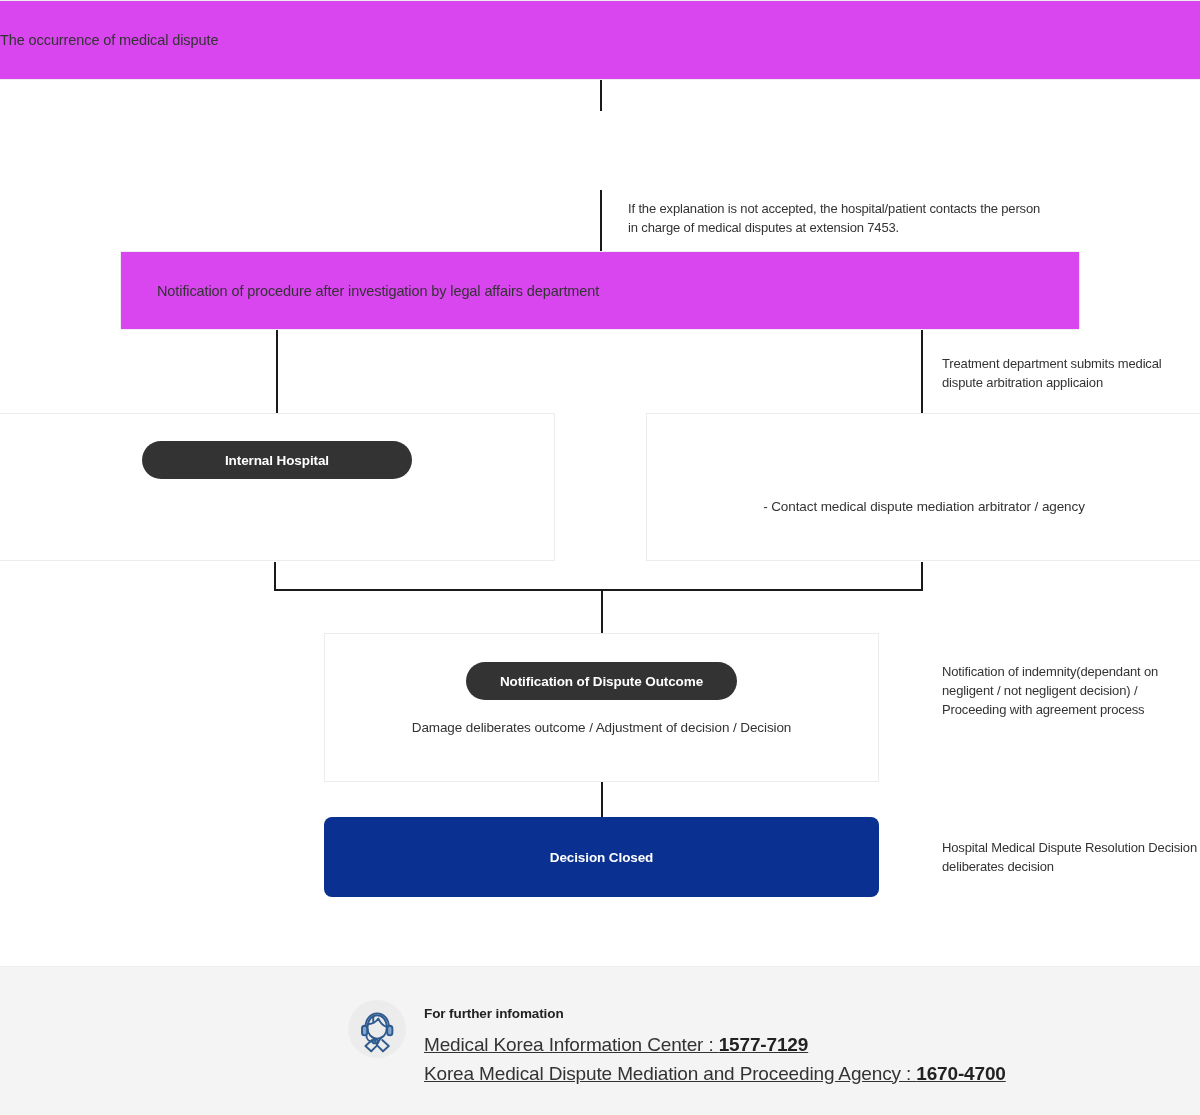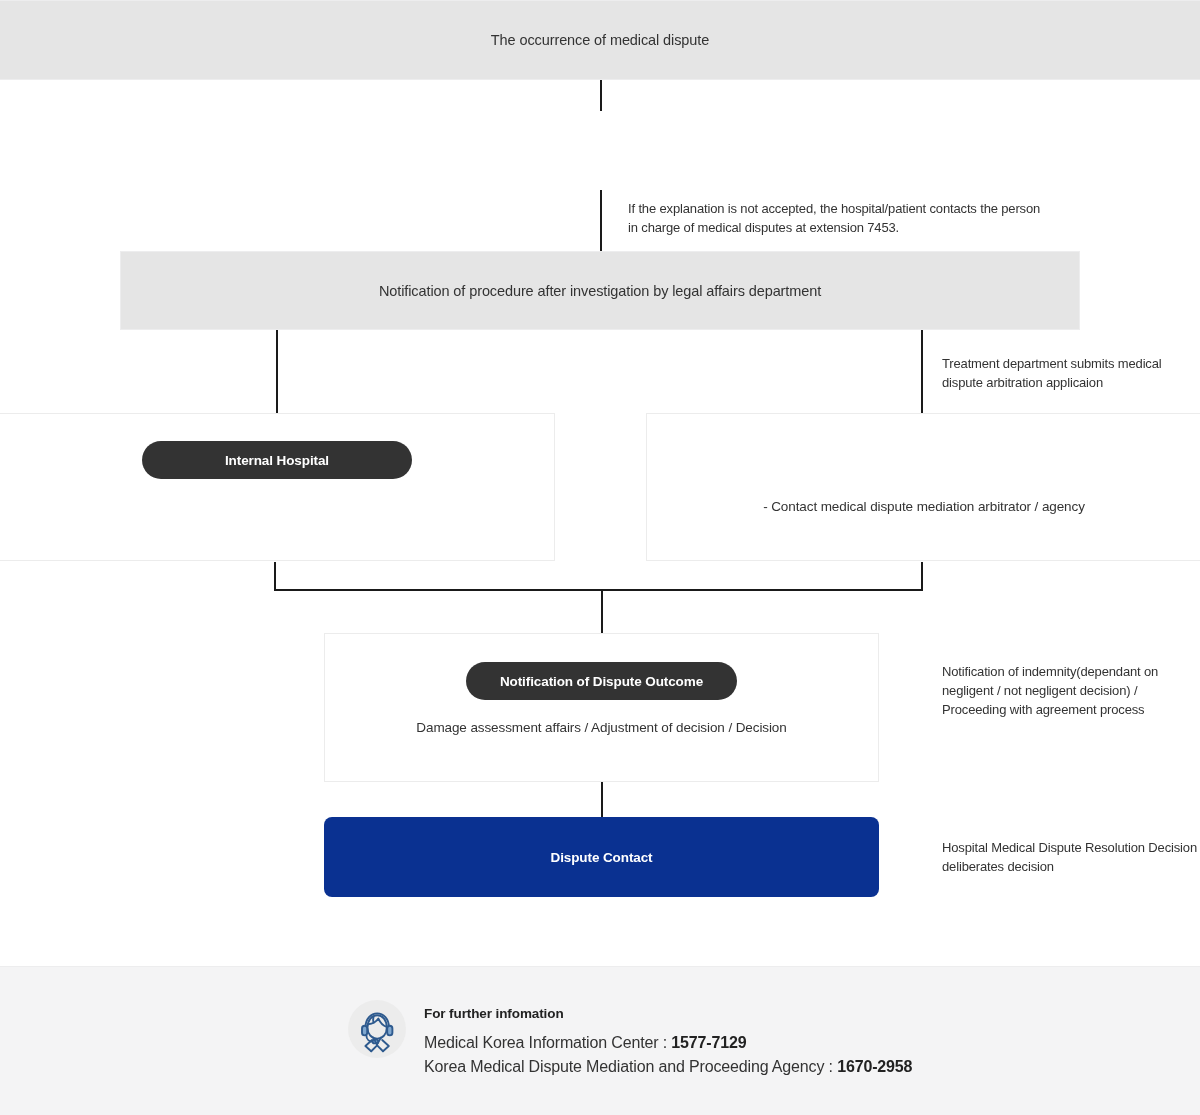--- a/index.html
+++ b/index.html
@@ -14,25 +14,24 @@
   }
   #flow-root {
     position: relative;
     width: 1200px;
     height: 1115px;
   }
 
   
   .band {
     position: absolute;
-    background: #e5e5e5;
+    background: #d946ef;
     border: 1px solid #ededee;
     display: flex;
     align-items: center;
-    justify-content: center;
   }
   .band-label {
     font-size: 14.5px;
     color: #333333;
     letter-spacing: -0.1px;
     text-align: center;
   }
 
   .plain-box {
     position: absolute;
@@ -123,43 +122,44 @@
   }
   #footer-text { padding-top: 6px; }
   #footer-title {
     font-size: 13.5px;
     font-weight: bold;
     color: #222222;
     margin-bottom: 10px;
     letter-spacing: -0.1px;
   }
   .footer-line {
-    font-size: 16px;
+    font-size: 19px;
     color: #333333;
     line-height: 1.5;
     letter-spacing: -0.15px;
+    text-decoration: underline;
   }
   .footer-line b { font-weight: bold; color: #222222; }
 </style>
 </head>
 <body>
 
 <div id="flow-root">
 
   <div class="band" style="left:-1px; top:0; width:1202px; height:80px;">
     <span class="band-label">The occurrence of medical dispute</span>
   </div>
 
   <div class="vline" style="left:600px; top:80px; height:31px;"></div>
 
 
   <div class="vline" style="left:600px; top:190px; height:62px;"></div>
   <div class="side-note" style="left:628px; top:200px; width:420px;">If the explanation is not accepted, the hospital/patient contacts the person in charge of medical disputes at extension 7453.</div>
 
-  <div class="band" style="left:120px; top:251px; width:960px; height:79px;">
+  <div class="band" style="left:120px; top:251px; width:960px; height:79px;padding-left:36px;">
     <span class="band-label">Notification of procedure after investigation by legal affairs department</span>
   </div>
 
   <div class="vline" style="left:276px; top:330px; height:83px;"></div>
   <div class="vline" style="left:921px; top:330px; height:83px;"></div>
   <div class="side-note" style="left:942px; top:355px; width:260px;">Treatment department submits medical dispute arbitration applicaion</div>
 
   <div class="plain-box" style="left:-1px; top:413px; width:556px; height:148px;"></div>
   <div class="pill" style="left:142px; top:441px; width:270px; height:38px;">
     <span>Internal Hospital</span>
@@ -170,27 +170,27 @@
 
   <div class="vline" style="left:274px; top:562px; height:29px;"></div>
   <div class="vline" style="left:921px; top:562px; height:29px;"></div>
   <div class="hline" style="left:274px; top:589px; width:649px;"></div>
   <div class="vline" style="left:601px; top:589px; height:45px;"></div>
 
   <div class="plain-box" style="left:324px; top:633px; width:555px; height:149px;"></div>
   <div class="pill" style="left:466px; top:662px; width:271px; height:38px;">
     <span>Notification of Dispute Outcome</span>
   </div>
-  <div class="caption" style="left:324px; top:720px; width:555px;">Damage assessment affairs / Adjustment of decision / Decision</div>
+  <div class="caption" style="left:324px; top:720px; width:555px;">Damage deliberates outcome / Adjustment of decision / Decision</div>
   <div class="side-note" style="left:942px; top:663px; width:258px;">Notification of indemnity(dependant on negligent / not negligent decision) / Proceeding with agreement process</div>
 
   <div class="vline" style="left:601px; top:782px; height:35px;"></div>
 
   <div class="blue-box" style="left:324px; top:817px; width:555px; height:80px;">
-    <span>Dispute Contact</span>
+    <span>Decision Closed</span>
   </div>
   <div class="side-note" style="left:942px; top:839px; width:258px;">Hospital Medical Dispute Resolution Decision deliberates decision</div>
 
   <div id="footer-band"></div>
   <div id="footer-inner">
 
     <div id="agent-icon-wrap">
       <svg viewBox="0 0 58 58" width="58" height="58" aria-hidden="true">
         <circle cx="29" cy="29" r="29" fill="#ececec"></circle>
         <g fill="none" stroke="#2e5a8e" stroke-width="1.9" stroke-linecap="round" stroke-linejoin="round">
@@ -219,18 +219,18 @@
     </div>
 
     <div id="footer-text">
       <div id="footer-title">For further infomation</div>
 
       <div class="footer-line">
         <span>Medical Korea Information Center : </span><b>1577-7129</b>
       </div>
 
       <div class="footer-line">
-        <span>Korea Medical Dispute Mediation and Proceeding Agency : </span><b>1670-2958</b>
+        <span>Korea Medical Dispute Mediation and Proceeding Agency : </span><b>1670-4700</b>
       </div>
     </div>
   </div>
 
 </div>
 
 </body></html>

